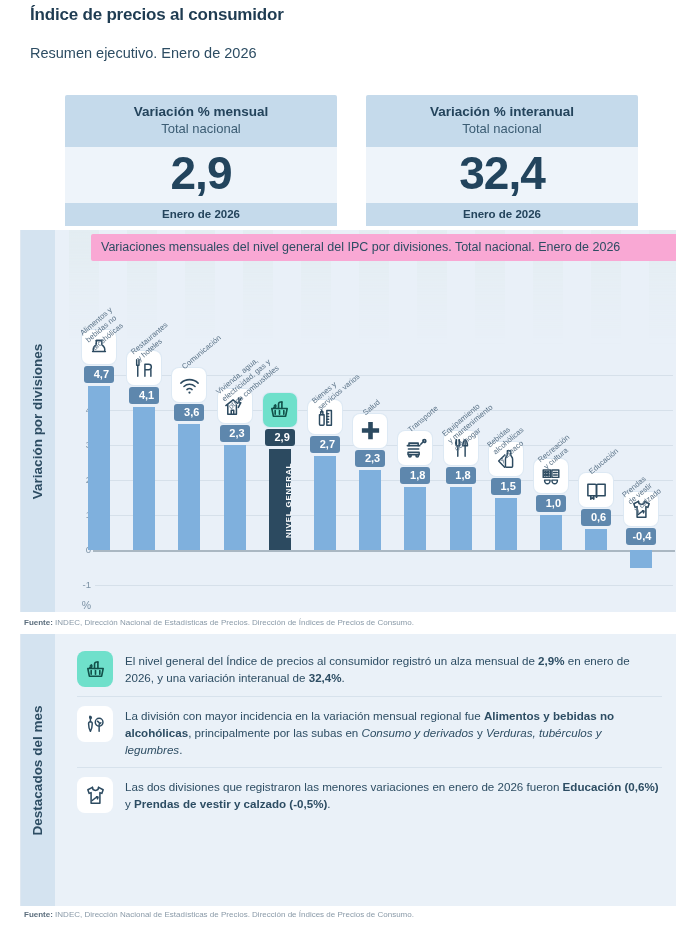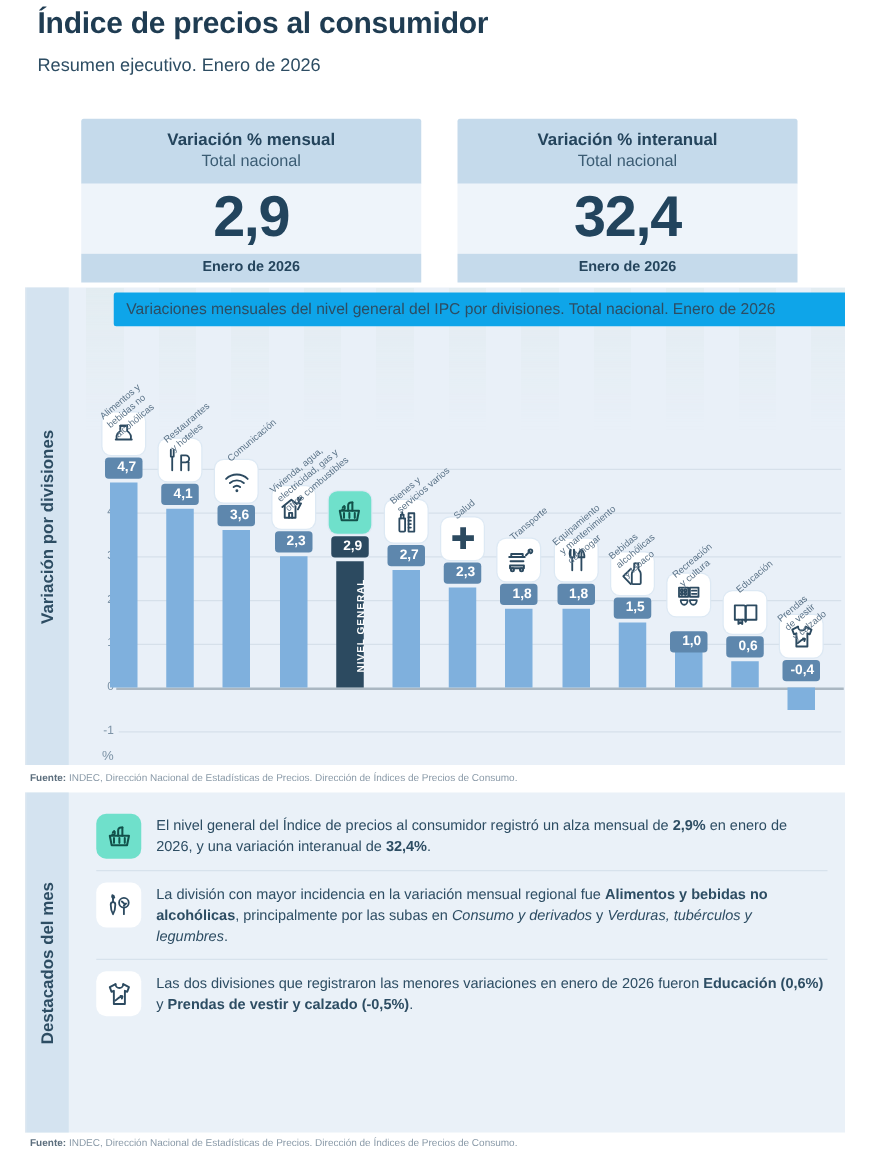--- a/index.html
+++ b/index.html
@@ -9,21 +9,21 @@
     background: #ffffff;
     font-family: "Liberation Sans", sans-serif;
     color: #2d4d63;
     overflow: hidden;
     position: relative;
   }
 
   
   .page-title {
     position:absolute; left:30px; top:5px;
-    font-size:24px; font-weight:bold; letter-spacing:-0.2px;
+    font-size:17px; font-weight:bold; letter-spacing:-0.2px;
     color:#1f3c52;
   }
   .page-subtitle {
     position:absolute; left:30px; top:45px;
     font-size:14.5px; color:#2d4d63; font-weight:normal;
   }
 
   
   .kpi-row { position:absolute; left:0; top:95px; width:696px; height:125px; }
   .kpi-card { position:absolute; width:272px; }
@@ -72,21 +72,21 @@
     background:
       repeating-linear-gradient(90deg,
         rgba(255,255,255,0) 0px, rgba(255,255,255,0) 14px,
         rgba(212,228,224,0.55) 14px, rgba(212,228,224,0.55) 44px,
         rgba(255,255,255,0) 44px, rgba(255,255,255,0) 58px);
     mask-image: linear-gradient(#000 0%, rgba(0,0,0,0.25) 70%, transparent 100%);
     -webkit-mask-image: linear-gradient(#000 0%, rgba(0,0,0,0.25) 70%, transparent 100%);
   }
   .chart-title {
     position:absolute; left:36px; top:4px; width:588px;
-    background:#0ea5e9; color:#2d4d63;
+    background:#f9a8d4; color:#2d4d63;
     font-size:12.5px; padding:6px 10px 7px; border-radius:2px;
     white-space:nowrap;
   }
 
   .plot { position:absolute; left:0; top:0; width:622px; height:382px; }
   .gridline {
     position:absolute; left:40px; width:578px; height:1px; background:#d6e0ea;
   }
   .gridline.zero { background:#aab7c2; height:2px; left:38px; width:582px; }
   .ytick {
@@ -324,21 +324,21 @@
         <div class="iconbox" style="top: 211.5px; left: 433.8px;">
           <svg width="22" height="22" viewBox="0 0 24 24">
             <path stroke="#2c4a60" stroke-width="1.6" fill="none" stroke-linecap="round" stroke-linejoin="round" d="M13.5 3h3.6v4.2c0 .9.5 1.6 1.1 2.3.7.8 1 1.7 1 2.7V20a1 1 0 0 1-1 1h-5.8a1 1 0 0 1-1-1v-7.8c0-1 .3-1.9 1-2.7.6-.7 1.1-1.4 1.1-2.3z"></path>
             <path stroke="#2c4a60" stroke-width="1.6" fill="none" stroke-linecap="round" stroke-linejoin="round" d="M10.5 21L4 14.2l6.5-6.4"></path>
           </svg>
         </div>
         <div class="cat-label" style="left: 447.8px; top: 205.5px;">Bebidas
 alcohólicas
 y tabaco</div>
         <div class="bar" style="left: 485px; width: 22px; height: 35px; top: 285px;"></div>
-        <div class="valbox" style="top: 275px; left: 481px; min-width: 30px;">1,0</div>
+        <div class="valbox" style="top: 265px; left: 481px; min-width: 30px;">1,0</div>
         <div class="iconbox" style="top: 229px; left: 479px;">
           <svg width="22" height="22" viewBox="0 0 24 24">
             <path stroke="#2c4a60" stroke-width="1.6" fill="none" stroke-linecap="round" stroke-linejoin="round" d="M3.5 5.5h8v8h-8z"></path>
             <path stroke="#2c4a60" stroke-width="1.6" fill="none" stroke-linecap="round" stroke-linejoin="round" d="M13 5.5h7.5v8H13z"></path>
             <circle stroke="#2c4a60" stroke-width="1.6" fill="none" stroke-linecap="round" stroke-linejoin="round" cx="6" cy="8" r="1"></circle>
             <circle stroke="#2c4a60" stroke-width="1.6" fill="none" stroke-linecap="round" stroke-linejoin="round" cx="9" cy="8" r="1"></circle>
             <circle stroke="#2c4a60" stroke-width="1.6" fill="none" stroke-linecap="round" stroke-linejoin="round" cx="6" cy="11" r="1"></circle>
             <circle stroke="#2c4a60" stroke-width="1.6" fill="none" stroke-linecap="round" stroke-linejoin="round" cx="9" cy="11" r="1"></circle>
             <path stroke="#2c4a60" stroke-width="1.6" fill="none" stroke-linecap="round" stroke-linejoin="round" d="M14.8 8.2h4M14.8 11h4"></path>
             <path stroke="#2c4a60" stroke-width="1.6" fill="none" stroke-linecap="round" stroke-linejoin="round" d="M5 16.5c0 2.2 1.4 4 3 4s3-1.8 3-4z"></path>

